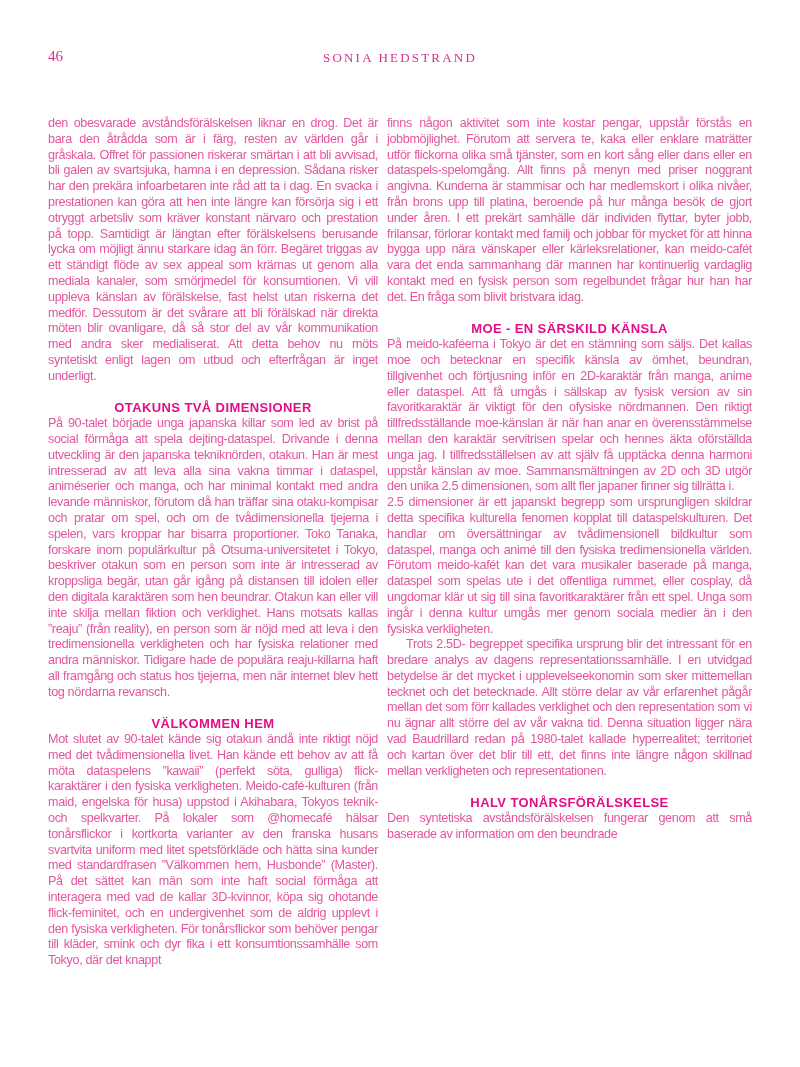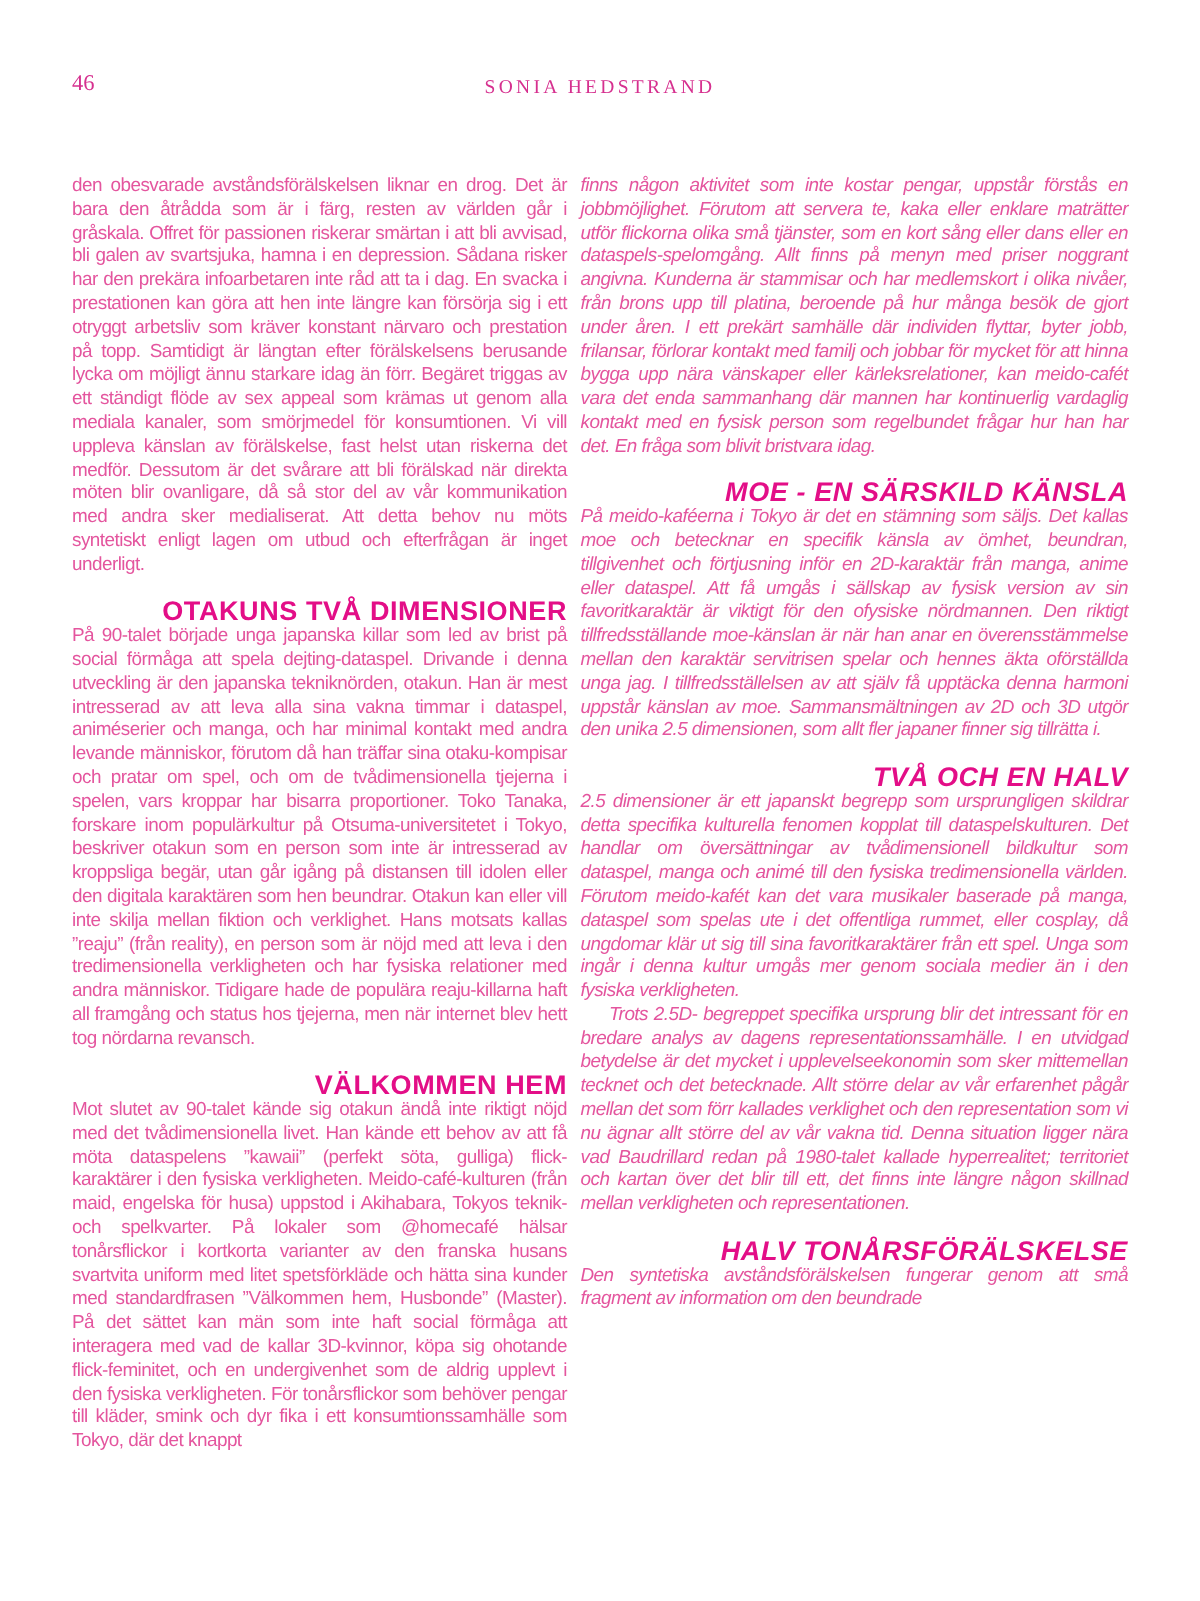--- a/index.html
+++ b/index.html
@@ -56,32 +56,32 @@
     margin-top: 32px;
   }
   .col {
     text-align: justify;
     color: #e4559e;
     font-size: 12.6px;
     line-height: 15.8px;
     letter-spacing: -0.35px;
   }
   .col-left  { width: 330px; }
-  .col-right { width: 365px; font-style: italic; }
+  .col-right { width: 365px; }
   .col p {
     margin: 0;
   }
   .col h3 {
     margin: 15.8px 0 0 0;
-    font-size: 18px;
+    font-size: 13px;
     line-height: 15.8px;
     font-weight: bold;
     letter-spacing: 0.4px;
     color: #e30e87;
-    text-align: right;
+    text-align: center;
   }
   .col p.indent {
     text-indent: 19px;
   }
 </style>
 </head>
 <body>
 
 <div class="page">
 
@@ -101,22 +101,21 @@
       <h3>VÄLKOMMEN HEM</h3>
       <p>Mot slutet av 90-talet kände sig otakun ändå inte riktigt nöjd med det tvådimensionella livet. Han kände ett behov av att få möta dataspelens ”kawaii” (perfekt söta, gulliga) flick-karaktärer i den fysiska verkligheten. Meido-café-kulturen (från maid, engelska för husa) uppstod i Akihabara, Tokyos teknik- och spelkvarter. På lokaler som @homecafé hälsar tonårsflickor i kortkorta varianter av den franska husans svartvita uniform med litet spetsförkläde och hätta sina kunder med standardfrasen ”Välkommen hem, Husbonde” (Master). På det sättet kan män som inte haft social förmåga att interagera med vad de kallar 3D-kvinnor, köpa sig ohotande flick-feminitet, och en undergivenhet som de aldrig upplevt i den fysiska verkligheten. För tonårsflickor som behöver pengar till kläder, smink och dyr fika i ett konsumtionssamhälle som Tokyo, där det knappt</p>
     </div>
 
     <div class="col col-right">
       <p>finns någon aktivitet som inte kostar pengar, uppstår förstås en jobbmöjlighet. Förutom att servera te, kaka eller enklare maträtter utför flickorna olika små tjänster, som en kort sång eller dans eller en dataspels-spelomgång. Allt finns på menyn med priser noggrant angivna. Kunderna är stammisar och har medlemskort i olika nivåer, från brons upp till platina, beroende på hur många besök de gjort under åren. I ett prekärt samhälle där individen flyttar, byter jobb, frilansar, förlorar kontakt med familj och jobbar för mycket för att hinna bygga upp nära vänskaper eller kärleksrelationer, kan meido-cafét vara det enda sammanhang där mannen har kontinuerlig vardaglig kontakt med en fysisk person som regelbundet frågar hur han har det. En fråga som blivit bristvara idag.</p>
 
       <h3>MOE - EN SÄRSKILD KÄNSLA</h3>
       <p>På meido-kaféerna i Tokyo är det en stämning som säljs. Det kallas moe och betecknar en specifik känsla av ömhet, beundran, tillgivenhet och förtjusning inför en 2D-karaktär från manga, anime eller dataspel. Att få umgås i sällskap av fysisk version av sin favoritkaraktär är viktigt för den ofysiske nördmannen. Den riktigt tillfredsställande moe-känslan är när han anar en överensstämmelse mellan den karaktär servitrisen spelar och hennes äkta oförställda unga jag. I tillfredsställelsen av att själv få upptäcka denna harmoni uppstår känslan av moe. Sammansmältningen av 2D och 3D utgör den unika 2.5 dimensionen, som allt fler japaner finner sig tillrätta i.</p>
 
-      <h3>TVÅ OCH EN HALV</h3>
       <p>2.5 dimensioner är ett japanskt begrepp som ursprungligen skildrar detta specifika kulturella fenomen kopplat till dataspelskulturen. Det handlar om översättningar av tvådimensionell bildkultur som dataspel, manga och animé till den fysiska tredimensionella världen. Förutom meido-kafét kan det vara musikaler baserade på manga, dataspel som spelas ute i det offentliga rummet, eller cosplay, då ungdomar klär ut sig till sina favoritkaraktärer från ett spel. Unga som ingår i denna kultur umgås mer genom sociala medier än i den fysiska verkligheten.</p>
       <p class="indent">Trots 2.5D- begreppet specifika ursprung blir det intressant för en bredare analys av dagens representationssamhälle. I en utvidgad betydelse är det mycket i upplevelseekonomin som sker mittemellan tecknet och det betecknade. Allt större delar av vår erfarenhet pågår mellan det som förr kallades verklighet och den representation som vi nu ägnar allt större del av vår vakna tid. Denna situation ligger nära vad Baudrillard redan på 1980-talet kallade hyperrealitet; territoriet och kartan över det blir till ett, det finns inte längre någon skillnad mellan verkligheten och representationen.</p>
 
       <h3>HALV TONÅRSFÖRÄLSKELSE</h3>
-      <p>Den syntetiska avståndsförälskelsen fungerar genom att små fragment av information om den beundrade</p>
+      <p>Den syntetiska avståndsförälskelsen fungerar genom att små baserade av information om den beundrade</p>
     </div>
 
   </div>
 </div>
 
 </body></html>

